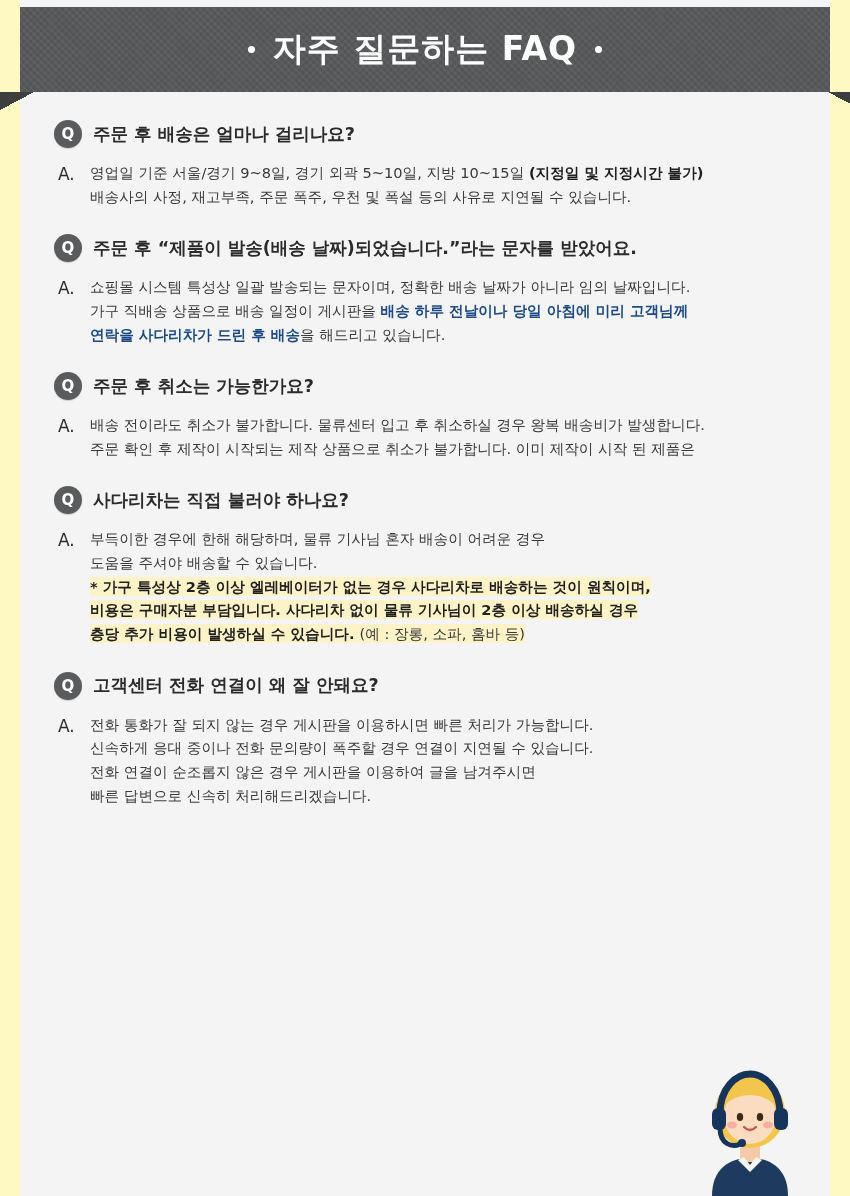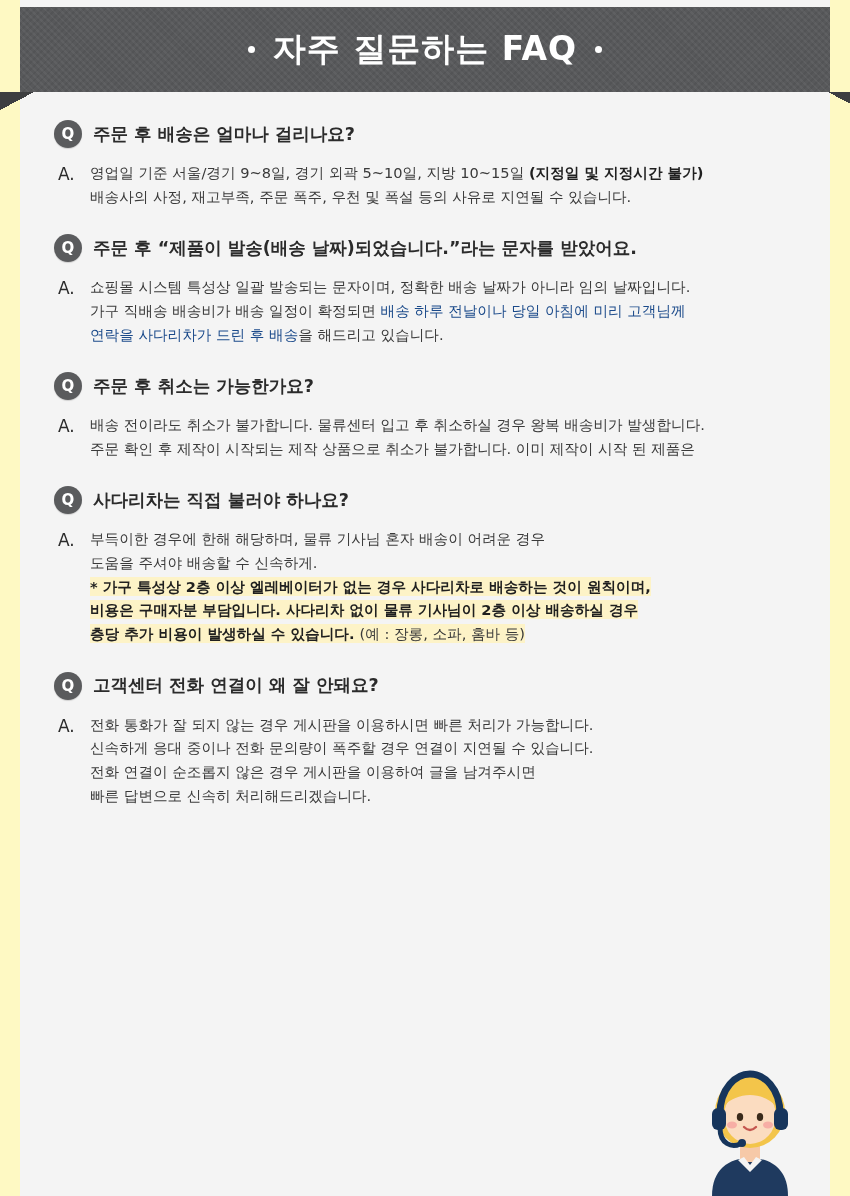--- a/index.html
+++ b/index.html
@@ -86,21 +86,21 @@
     font-size:17px;color:#2b2b2b;font-weight:normal;
     flex:none;width:22px;text-align:left;
     line-height:1.62;
   }
   .a-body{
     font-size:14.6px;color:#3a3a3a;line-height:1.62;
     flex:1;
   }
   .a-line{ display:block; }
   .bold-dark{ font-weight:bold;color:#1f1f1f; }
-  .blue{ color:#1b4a8a;font-weight:normal;text-align:right; }
+  .blue{ color:#1b4a8a;font-weight:bold;text-align:right; }
   .hl{
     background:#fdf3c7;
     font-weight:bold;color:#1f1f1f;
     padding:1px 0;
     box-decoration-break:clone;
     margin-top:20px;
     -webkit-box-decoration-break:clone;
   }
   .hl-normal{
     background:#fdf3c7;
@@ -145,21 +145,21 @@
       </div>
       <div class="faq-item">
         <div class="q-row">
           <span class="q-badge">Q</span>
           <span class="q-text">주문 후 “제품이 발송(배송 날짜)되었습니다.”라는 문자를 받았어요.</span>
         </div>
         <div class="a-row">
           <span class="a-mark">A.</span>
           <div class="a-body">
             <span class="a-line"><span>쇼핑몰 시스템 특성상 일괄 발송되는 문자이며, 정확한 배송 날짜가 아니라 임의 날짜입니다.</span></span>
-            <span class="a-line"><span>가구 직배송 배송비가 배송 일정이 확정되면 </span><span class="blue">배송 하루 전날이나 당일 아침에 미리 고객님께</span></span>
+            <span class="a-line"><span>가구 직배송 상품으로 배송 일정이 게시판을 </span><span class="blue">배송 하루 전날이나 당일 아침에 미리 고객님께</span></span>
             <span class="a-line"><span class="blue">연락을 사다리차가 드린 후 배송</span><span>을 해드리고 있습니다.</span></span>
           </div>
         </div>
       </div>
       <div class="faq-item">
         <div class="q-row">
           <span class="q-badge">Q</span>
           <span class="q-text">주문 후 취소는 가능한가요?</span>
         </div>
         <div class="a-row">
@@ -172,21 +172,21 @@
       </div>
       <div class="faq-item">
         <div class="q-row">
           <span class="q-badge">Q</span>
           <span class="q-text">사다리차는 직접 불러야 하나요?</span>
         </div>
         <div class="a-row">
           <span class="a-mark">A.</span>
           <div class="a-body">
             <span class="a-line"><span>부득이한 경우에 한해 해당하며, 물류 기사님 혼자 배송이 어려운 경우</span></span>
-            <span class="a-line"><span>도움을 주셔야 배송할 수 신속하게.</span></span>
+            <span class="a-line"><span>도움을 주셔야 배송할 수 있습니다.</span></span>
             <span class="a-line"><span class="hl">* 가구 특성상 2층 이상 엘레베이터가 없는 경우 사다리차로 배송하는 것이 원칙이며,</span></span>
             <span class="a-line"><span class="hl">비용은 구매자분 부담입니다. 사다리차 없이 물류 기사님이 2층 이상 배송하실 경우</span></span>
             <span class="a-line"><span class="hl">층당 추가 비용이 발생하실 수 있습니다. </span><span class="hl-normal">(예 : 장롱, 소파, 홈바 등)</span></span>
           </div>
         </div>
       </div>
       <div class="faq-item">
         <div class="q-row">
           <span class="q-badge">Q</span>
           <span class="q-text">고객센터 전화 연결이 왜 잘 안돼요?</span>

